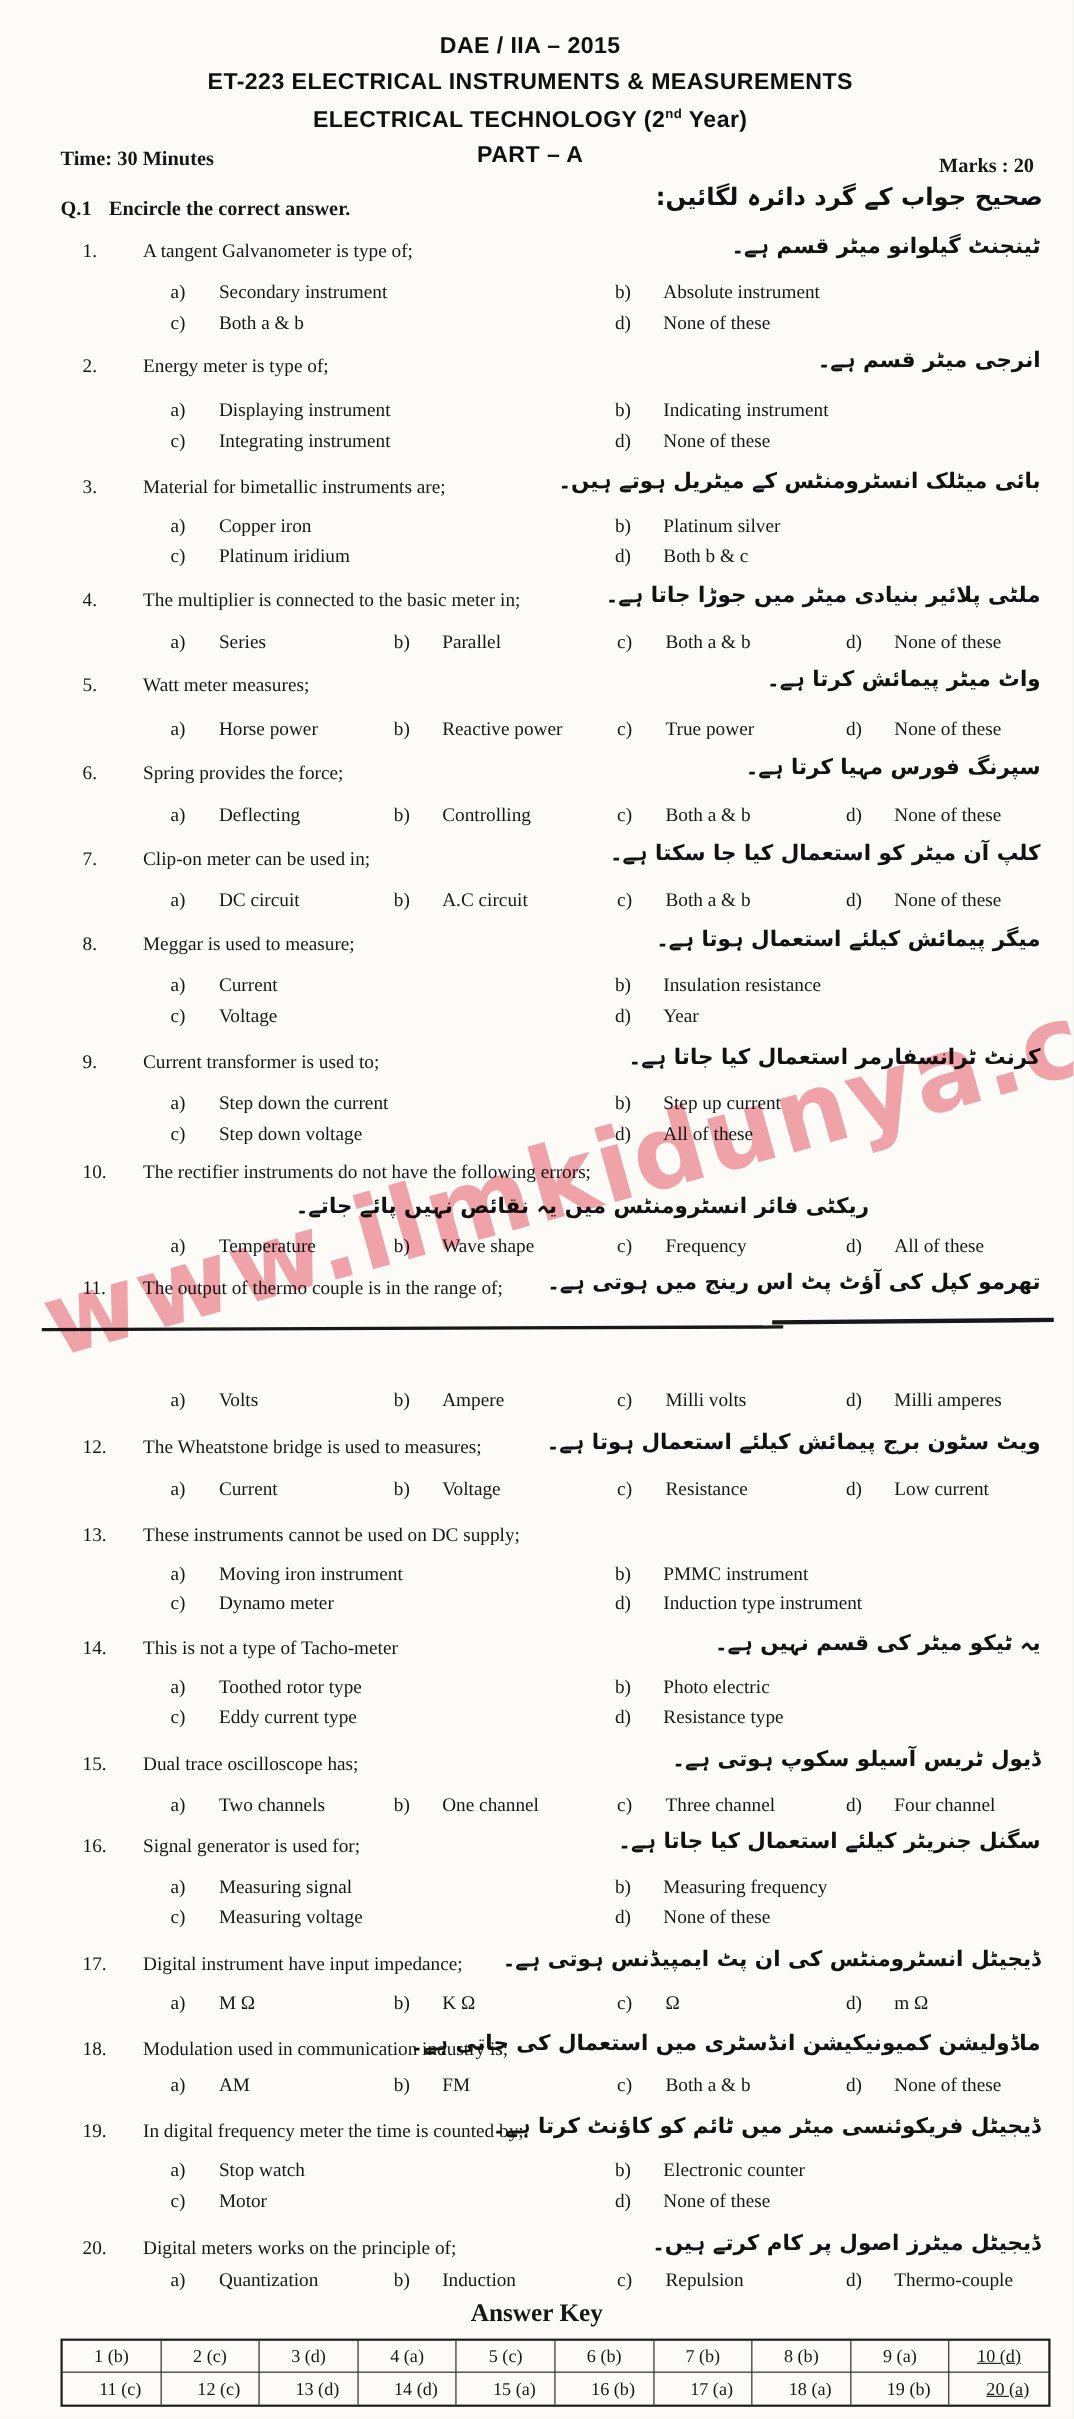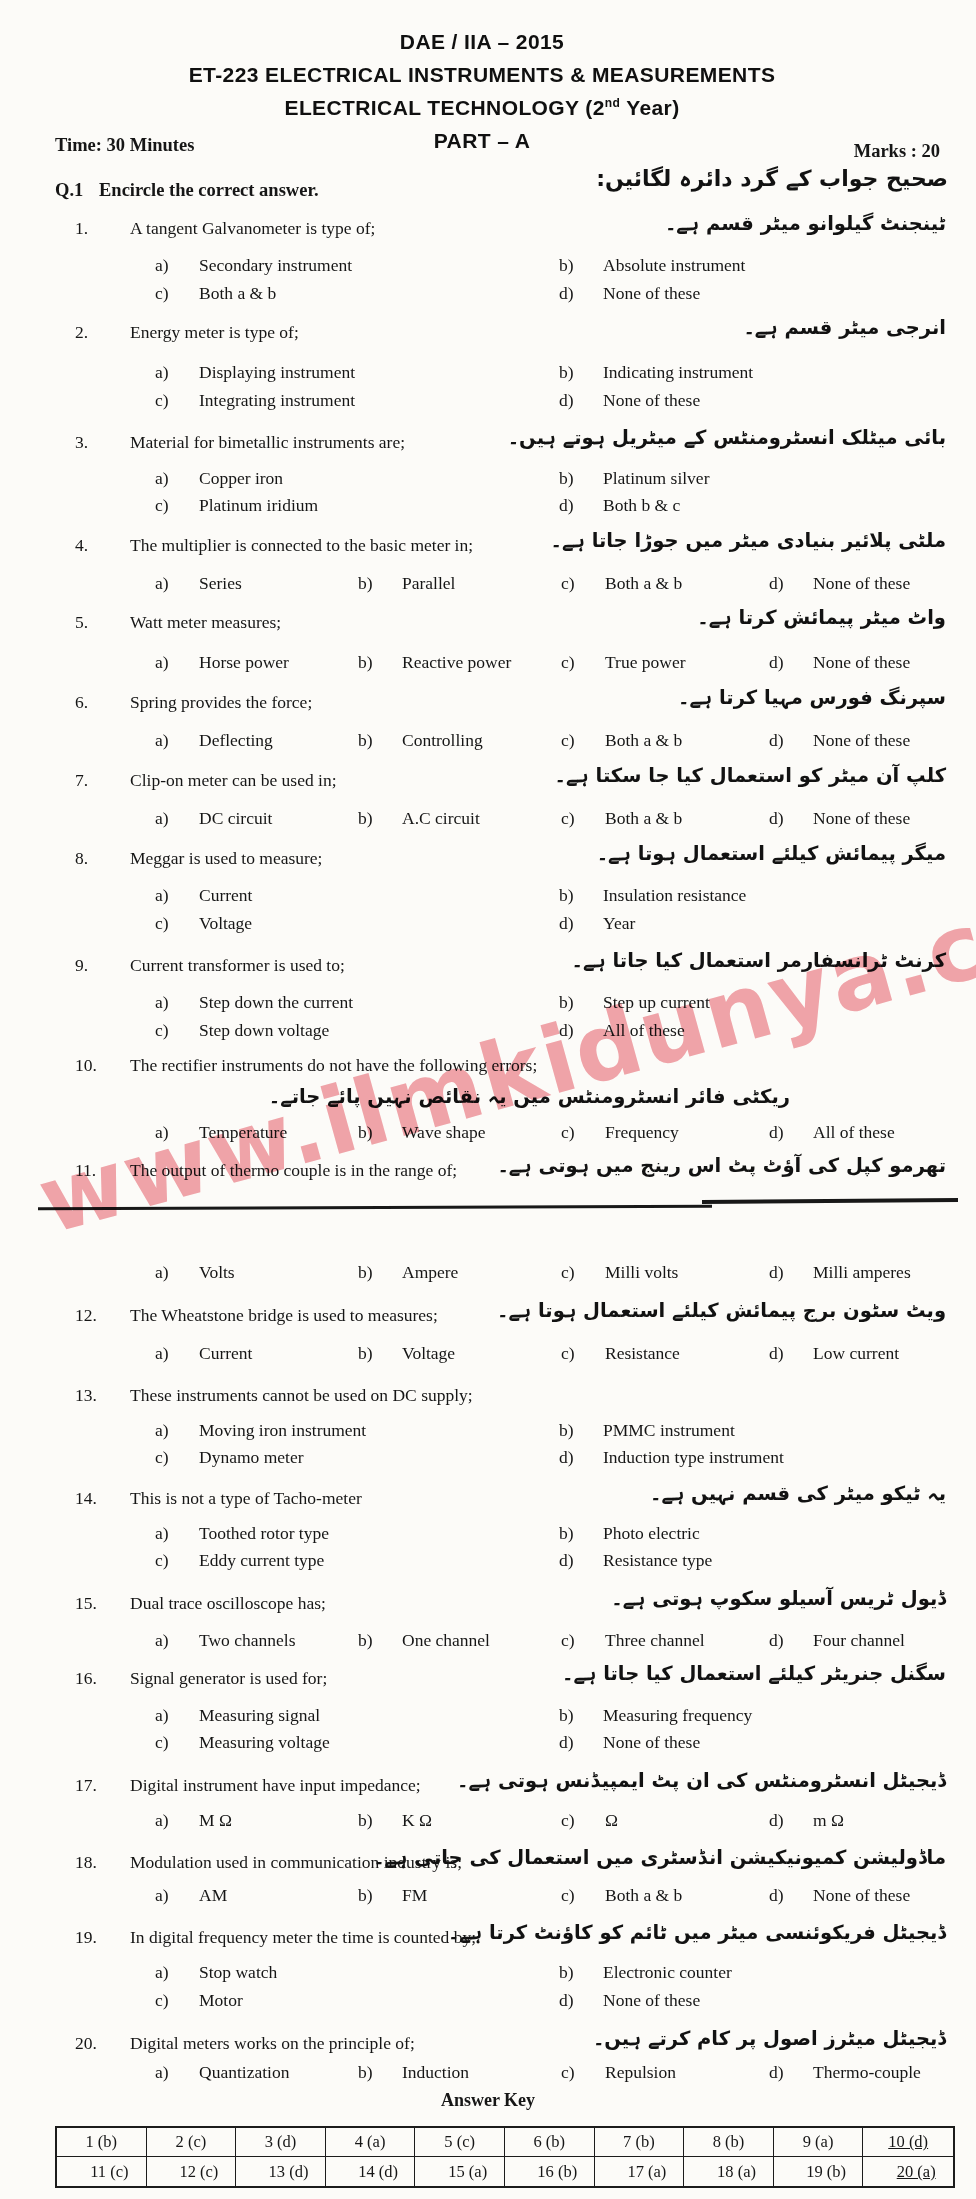--- a/index.html
+++ b/index.html
@@ -38,21 +38,21 @@
   .watermark{
     position:absolute;left:42px;top:1150px;
     font-family:"DejaVu Sans", sans-serif;font-weight:700;
     font-size:92px;letter-spacing:2px;white-space:nowrap;
     transform:rotate(-15.5deg);transform-origin:0 50%;
     mix-blend-mode:multiply;opacity:.62;
     pointer-events:none;z-index:5;
   }
   
   .ak-title{position:absolute;left:0;width:976px;text-align:center;
-            font-weight:700;font-size:18px;}
+            font-weight:700;font-size:23px;}
   .ak-table{
     position:absolute;left:55px;top:2126px;width:900px;height:62px;
     display:grid;grid-template-columns:repeat(10,1fr);grid-template-rows:1fr 1fr;
     border:2.5px solid #1c1c1c;box-sizing:border-box;
   }
   .ak-cell{
     border-right:1.5px solid #1c1c1c;border-bottom:1.5px solid #1c1c1c;
     display:flex;align-items:center;justify-content:center;
     font-size:16.5px;
   }

